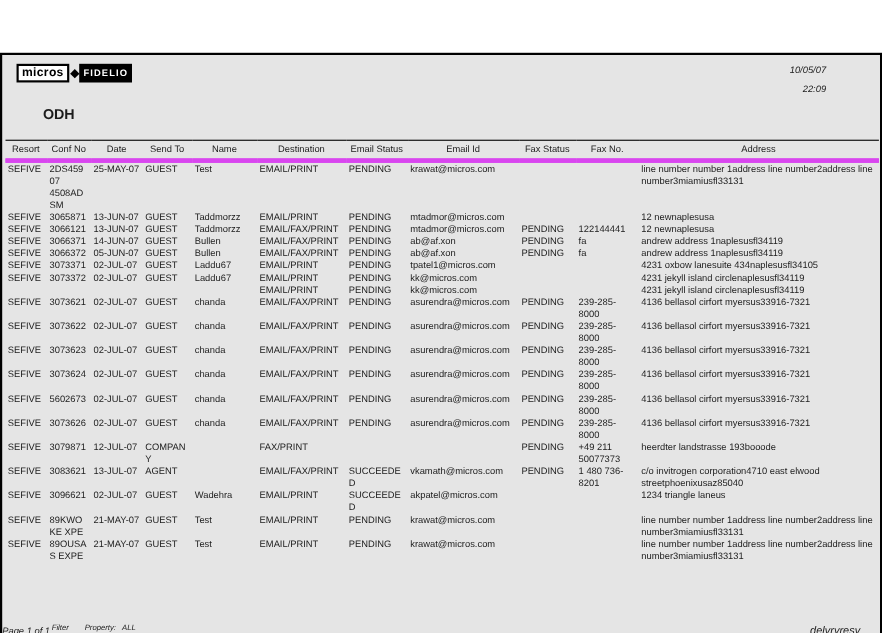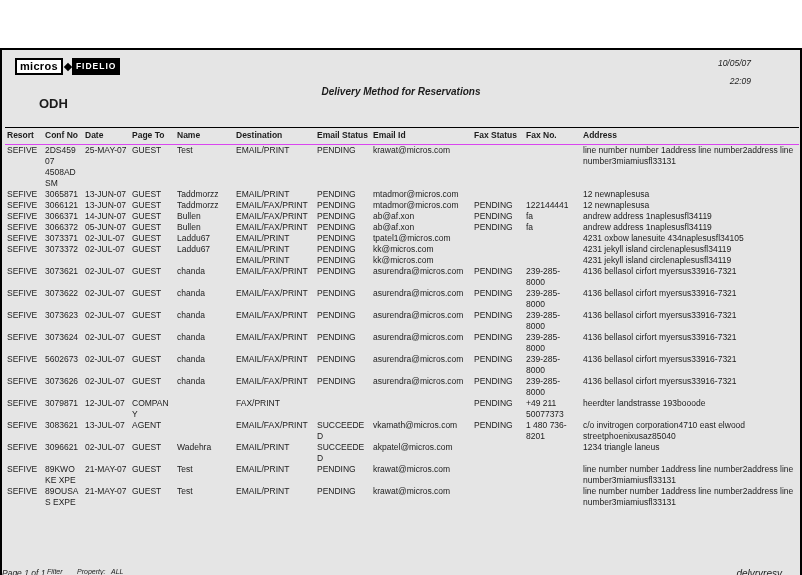--- a/index.html
+++ b/index.html
@@ -28,22 +28,22 @@
   .hdr-date { position:absolute; top:8px;  right:49px; font-style:italic; font-size:8.5px; }
   .hdr-time { position:absolute; top:26px; right:49px; font-style:italic; font-size:8.5px;text-align:right; }
 
   
   table.report {
     position:absolute; top:77px; left:3px; width:794px;
     border-collapse:collapse; table-layout:fixed;
     font-size:8.5px; line-height:11px;
   }
   table.report th {
-    text-align:left; font-weight:bold; white-space:nowrap; overflow:visible;
-    border-top:1px solid #000; border-bottom:1px solid #d946ef;
+    text-align:center; font-weight:normal; white-space:nowrap; overflow:visible;
+    border-top:1px solid #000; border-bottom:4px solid #d946ef;
     padding:2px 3px 3px 2px; font-size:8.5px;
   }
   table.report td {
     vertical-align:top; padding:0 3px 0 2px;
     word-wrap:break-word; overflow-wrap:break-word;
   }
 
   
   .footer-filter { position:absolute; top:518px; left:45px; font-size:7px; font-style:italic; }
   .footer-props  { position:absolute; top:518px; left:75px; font-size:7px; font-style:italic; line-height:7.5px; }
@@ -55,21 +55,20 @@
 <body>
 
 <div class="page">
 
   <div class="logo">
     <span class="logo-micros">micros</span>
     <span class="logo-sep"></span>
     <span class="logo-fidelio">FIDELIO</span>
   </div>
   <div class="odh">ODH</div>
-  <div class="report-title">Delivery Method for Reservations</div>
   <div class="hdr-date">10/05/07</div>
   <div class="hdr-time">22:09</div>
 
   <table class="report">
     <colgroup>
       <col style="width:38px">
         <col style="width:40px">
         <col style="width:47px">
       <col style="width:45px">
         <col style="width:59px">
@@ -78,21 +77,21 @@
         <col style="width:101px">
         <col style="width:52px">
       <col style="width:57px">
         <col style="width:218px">
     </colgroup>
     <thead>
         <tr>
           <th>Resort</th>
           <th>Conf No</th>
           <th>Date</th>
-          <th>Page To</th>
+          <th>Send To</th>
           <th>Name</th>
           <th>Destination</th>
           <th>Email Status</th>
           <th>Email Id</th>
           <th>Fax Status</th>
           <th>Fax No.</th>
           <th>Address</th>
         </tr>
       </thead>
     <tbody>

